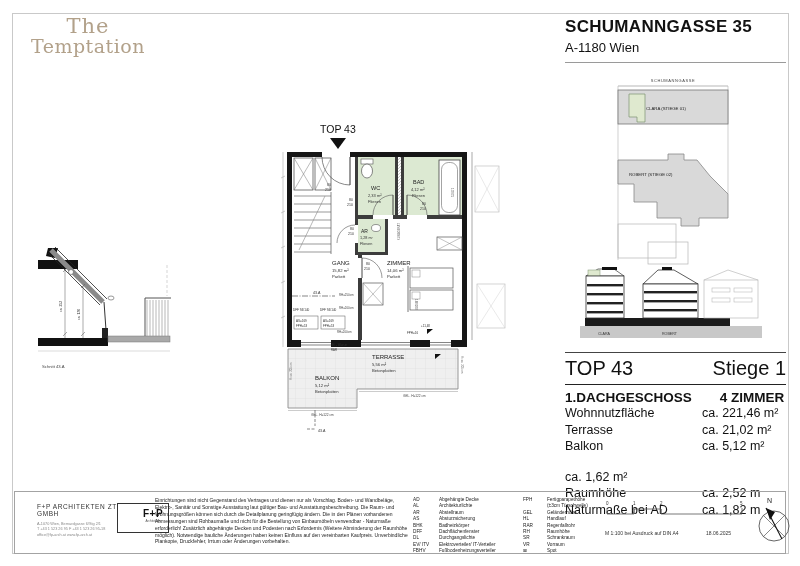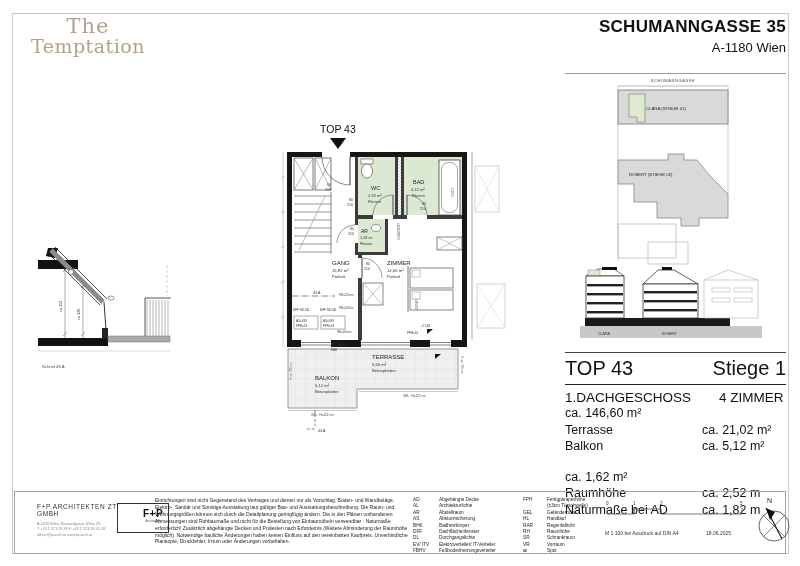--- a/index.html
+++ b/index.html
@@ -5,28 +5,28 @@
   html,body{margin:0;padding:0;background:#fff;}
   .sheet{position:relative;width:800px;height:566px;background:#fff;overflow:hidden;
          font-family:"Liberation Sans",sans-serif;color:#111;}
   .frame{position:absolute;left:12px;top:13px;right:11px;bottom:12px;border:1px solid #c9c9c9;}
   
   .logo{position:absolute;left:22px;top:16px;width:132px;text-align:center;
         font-family:"DejaVu Serif",serif;color:#b2a18a;line-height:1.02;}
   .logo .l1{font-size:21px;letter-spacing:1px;}
   .logo .l2{font-size:19px;letter-spacing:0.5px;}
   
-  .header{position:absolute;left:565px;top:17px;width:221px;border-bottom:1px solid #9a9a9a;padding-bottom:18px;text-align:right;}
+  .header{position:absolute;left:565px;top:17px;width:221px;border-bottom:1px solid #9a9a9a;padding-bottom:7px;}
   .header .title{font-size:17px;font-weight:bold;letter-spacing:0.3px;}
   .header .subtitle{font-size:13px;margin-top:3px;}
   
   .info{position:absolute;left:565px;top:352px;width:221px;border-top:1px solid #444;padding-top:3px;}
   .info .hrow{display:flex;justify-content:space-between;align-items:baseline;
               border-bottom:1.5px solid #222;padding:1px 0 4px;font-size:20px;}
-  .info .srow{display:flex;margin-top:5px;font-weight:normal;font-size:13.5px;gap:28px;}
+  .info .srow{display:flex;margin-top:5px;font-weight:bold;font-size:13.5px;gap:28px;}
   .info .srow .lab,.info .irow .lab{flex:1;}
   .info .srow .val,.info .irow .val{width:84px;}
   .info .irow{display:flex;font-size:12.5px;line-height:16.5px;}
   .info .gap{height:14px;}
   
   .footer{position:absolute;left:14px;top:491px;width:770px;height:61px;border:1px solid #a3a3a3;}
   .firm{position:absolute;left:22px;top:11px;width:100px;}
   .firm .name{font-size:6.5px;letter-spacing:0.6px;color:#333;}
   .firm .small{font-size:3.8px;line-height:5.4px;color:#8a8a8a;margin-top:5px;}
   .fplogo{position:absolute;left:102px;top:11px;width:30px;height:28px;border:1.2px solid #333;
@@ -110,21 +110,22 @@
   <div class="info">
     <div class="hrow">
       <span>TOP 43</span>
       <span>Stiege 1</span>
     </div>
     <div class="srow">
       <span class="lab">1.DACHGESCHOSS</span>
       <span class="val">4 ZIMMER</span>
     </div>
     <div class="irow">
-        <span class="val">ca. 146,60 m²</span>
+        <span class="lab">Wohnnutzfläche</span>
+        <span class="val">ca. 221,46 m²</span>
       </div>
     <div class="irow">
         <span class="lab">Terrasse</span>
         <span class="val">ca. 21,02 m²</span>
       </div>
     <div class="irow">
         <span class="lab">Balkon</span>
         <span class="val">ca. 5,12 m²</span>
       </div>
     <div class="gap"></div>

